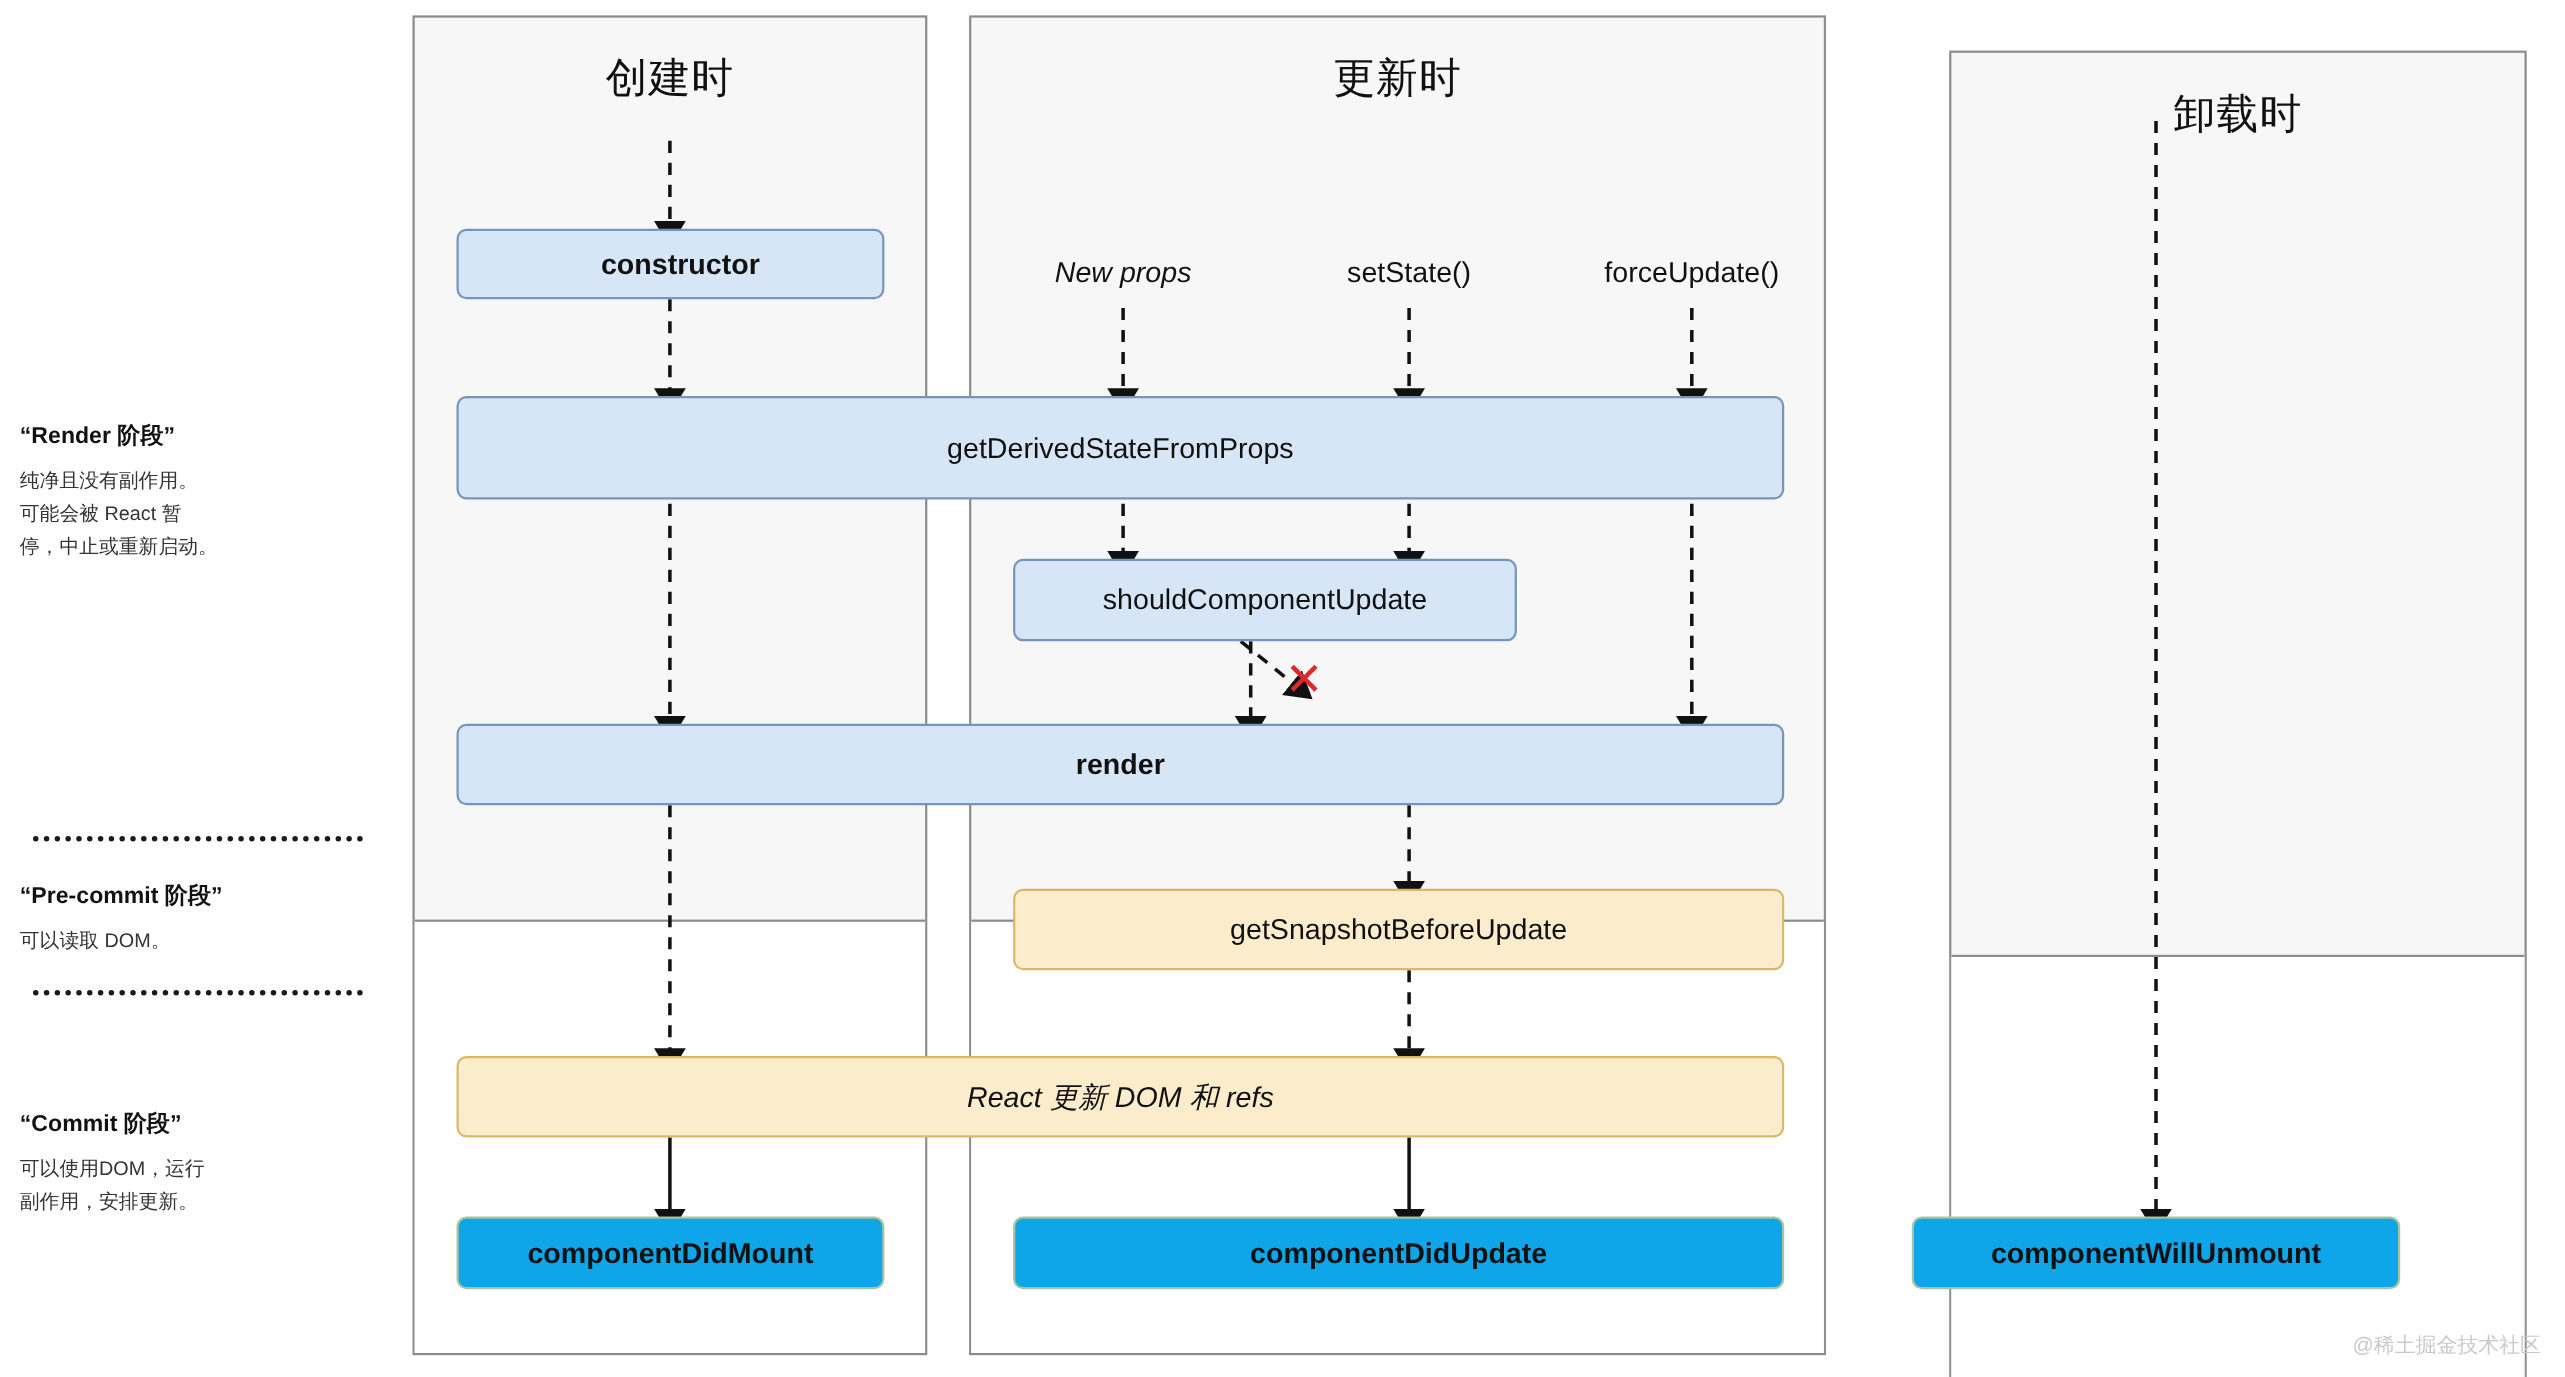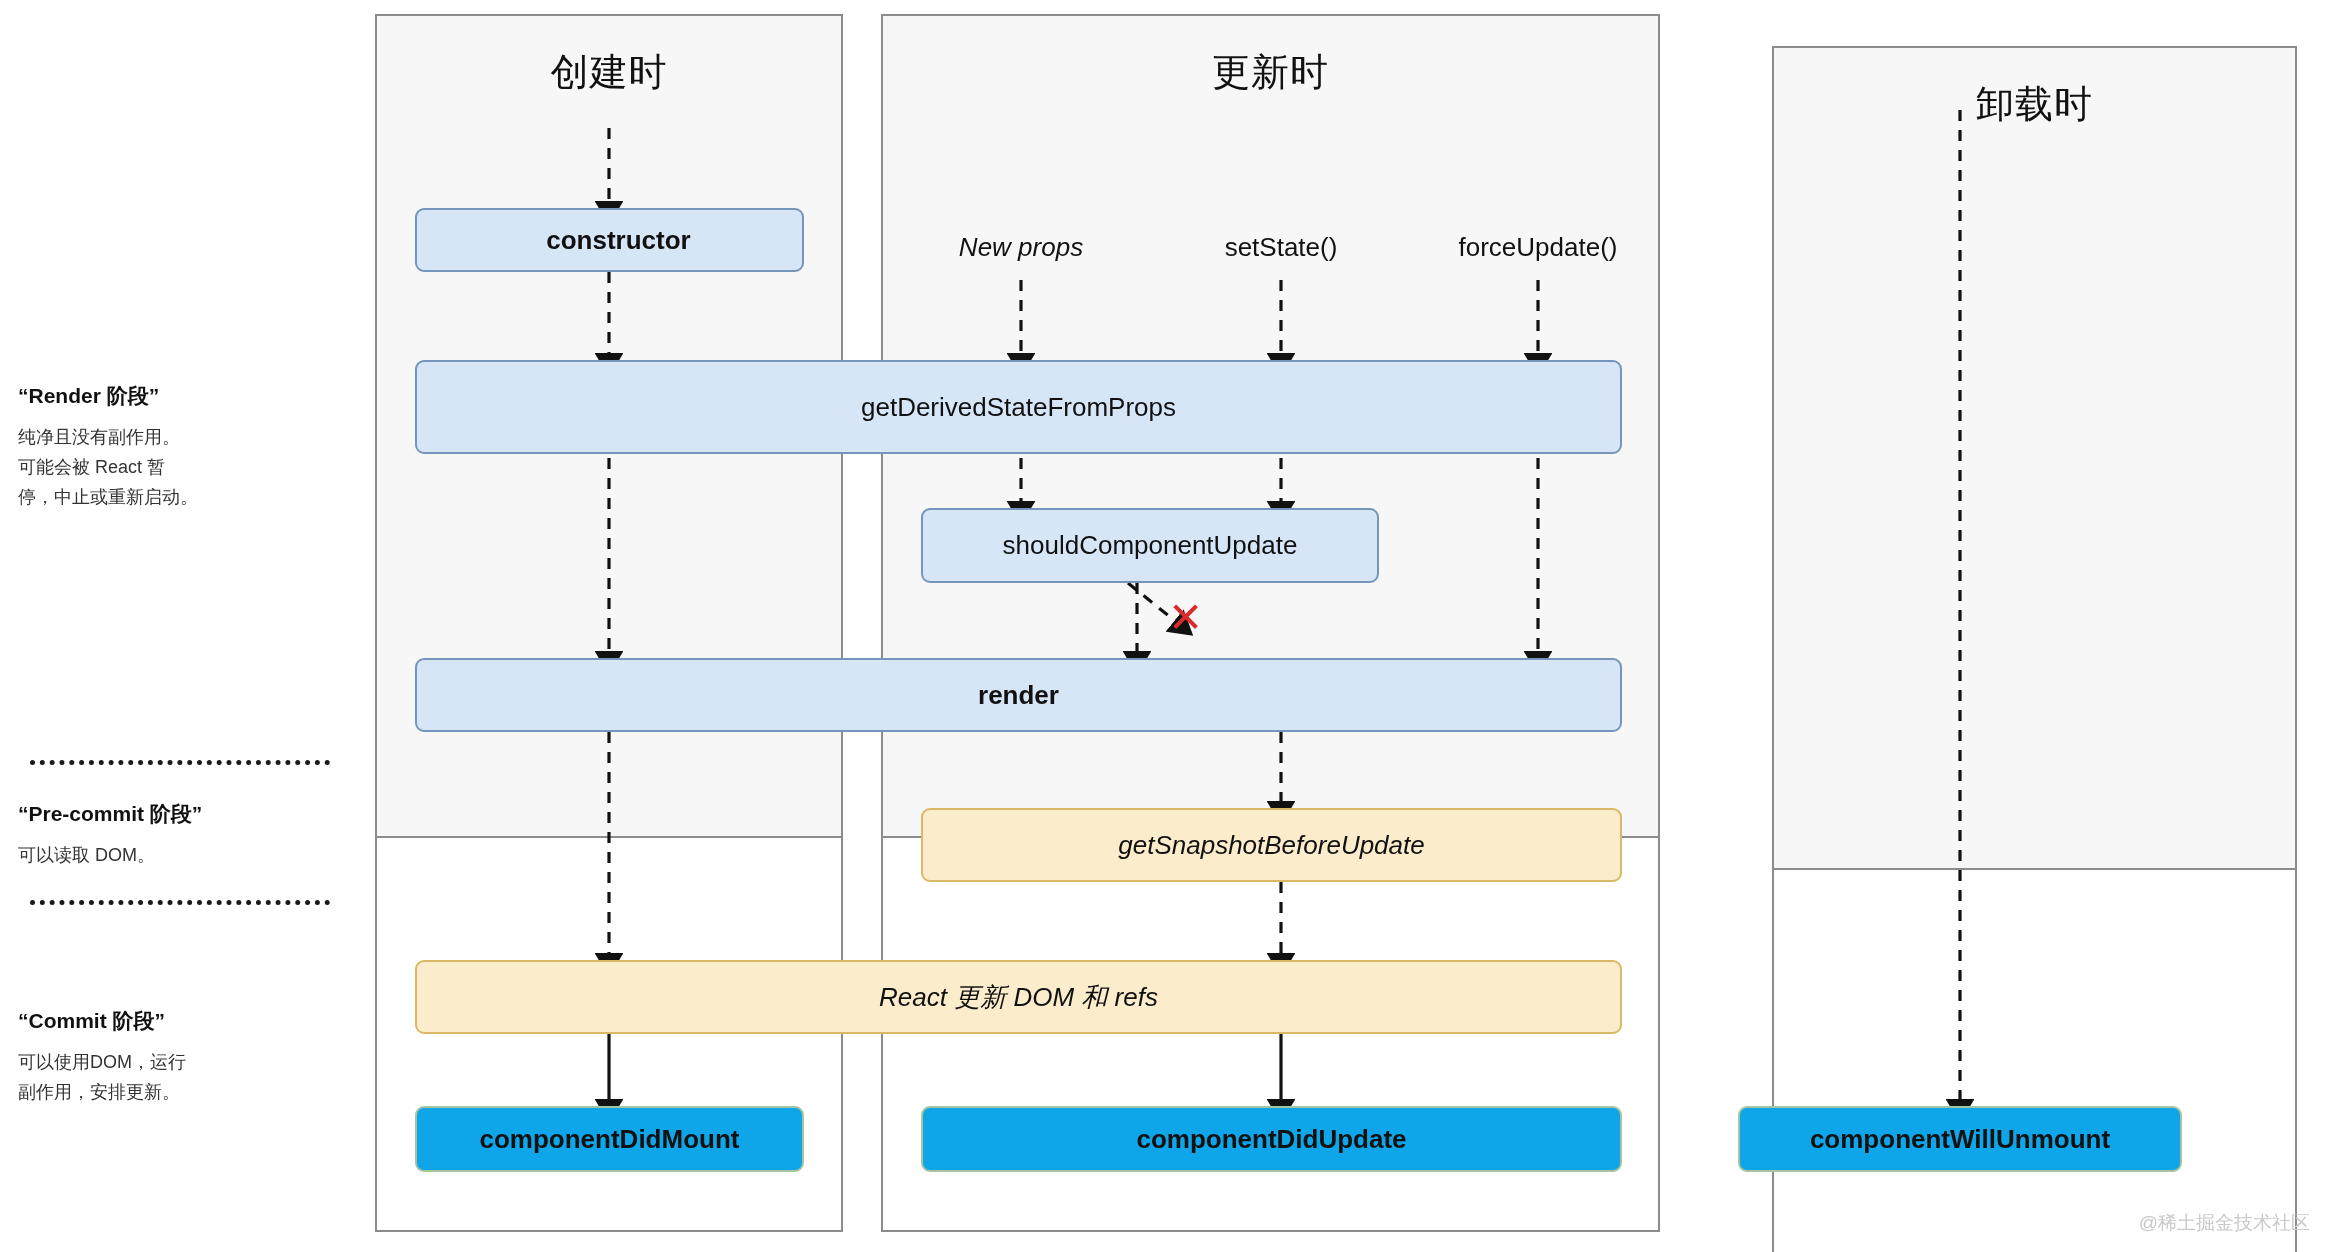--- a/index.html
+++ b/index.html
@@ -98,21 +98,20 @@
   }
   .node.blue {
     background: #d6e6f7;
     border: 2px solid #7596bb;
     color: #111111;
   }
   .node.yellow {
     background: #fbeccc;
     border: 2px solid #d9b968;
     color: #111111;
-    font-style: italic;
   }
   .node.green {
     background: #0ea5e9;
     border: 2px solid #a7c4a0;
     color: #111111;
   }
   .node.bold   { font-weight: bold; }
   .node.italic { font-style: italic; }
 
   

